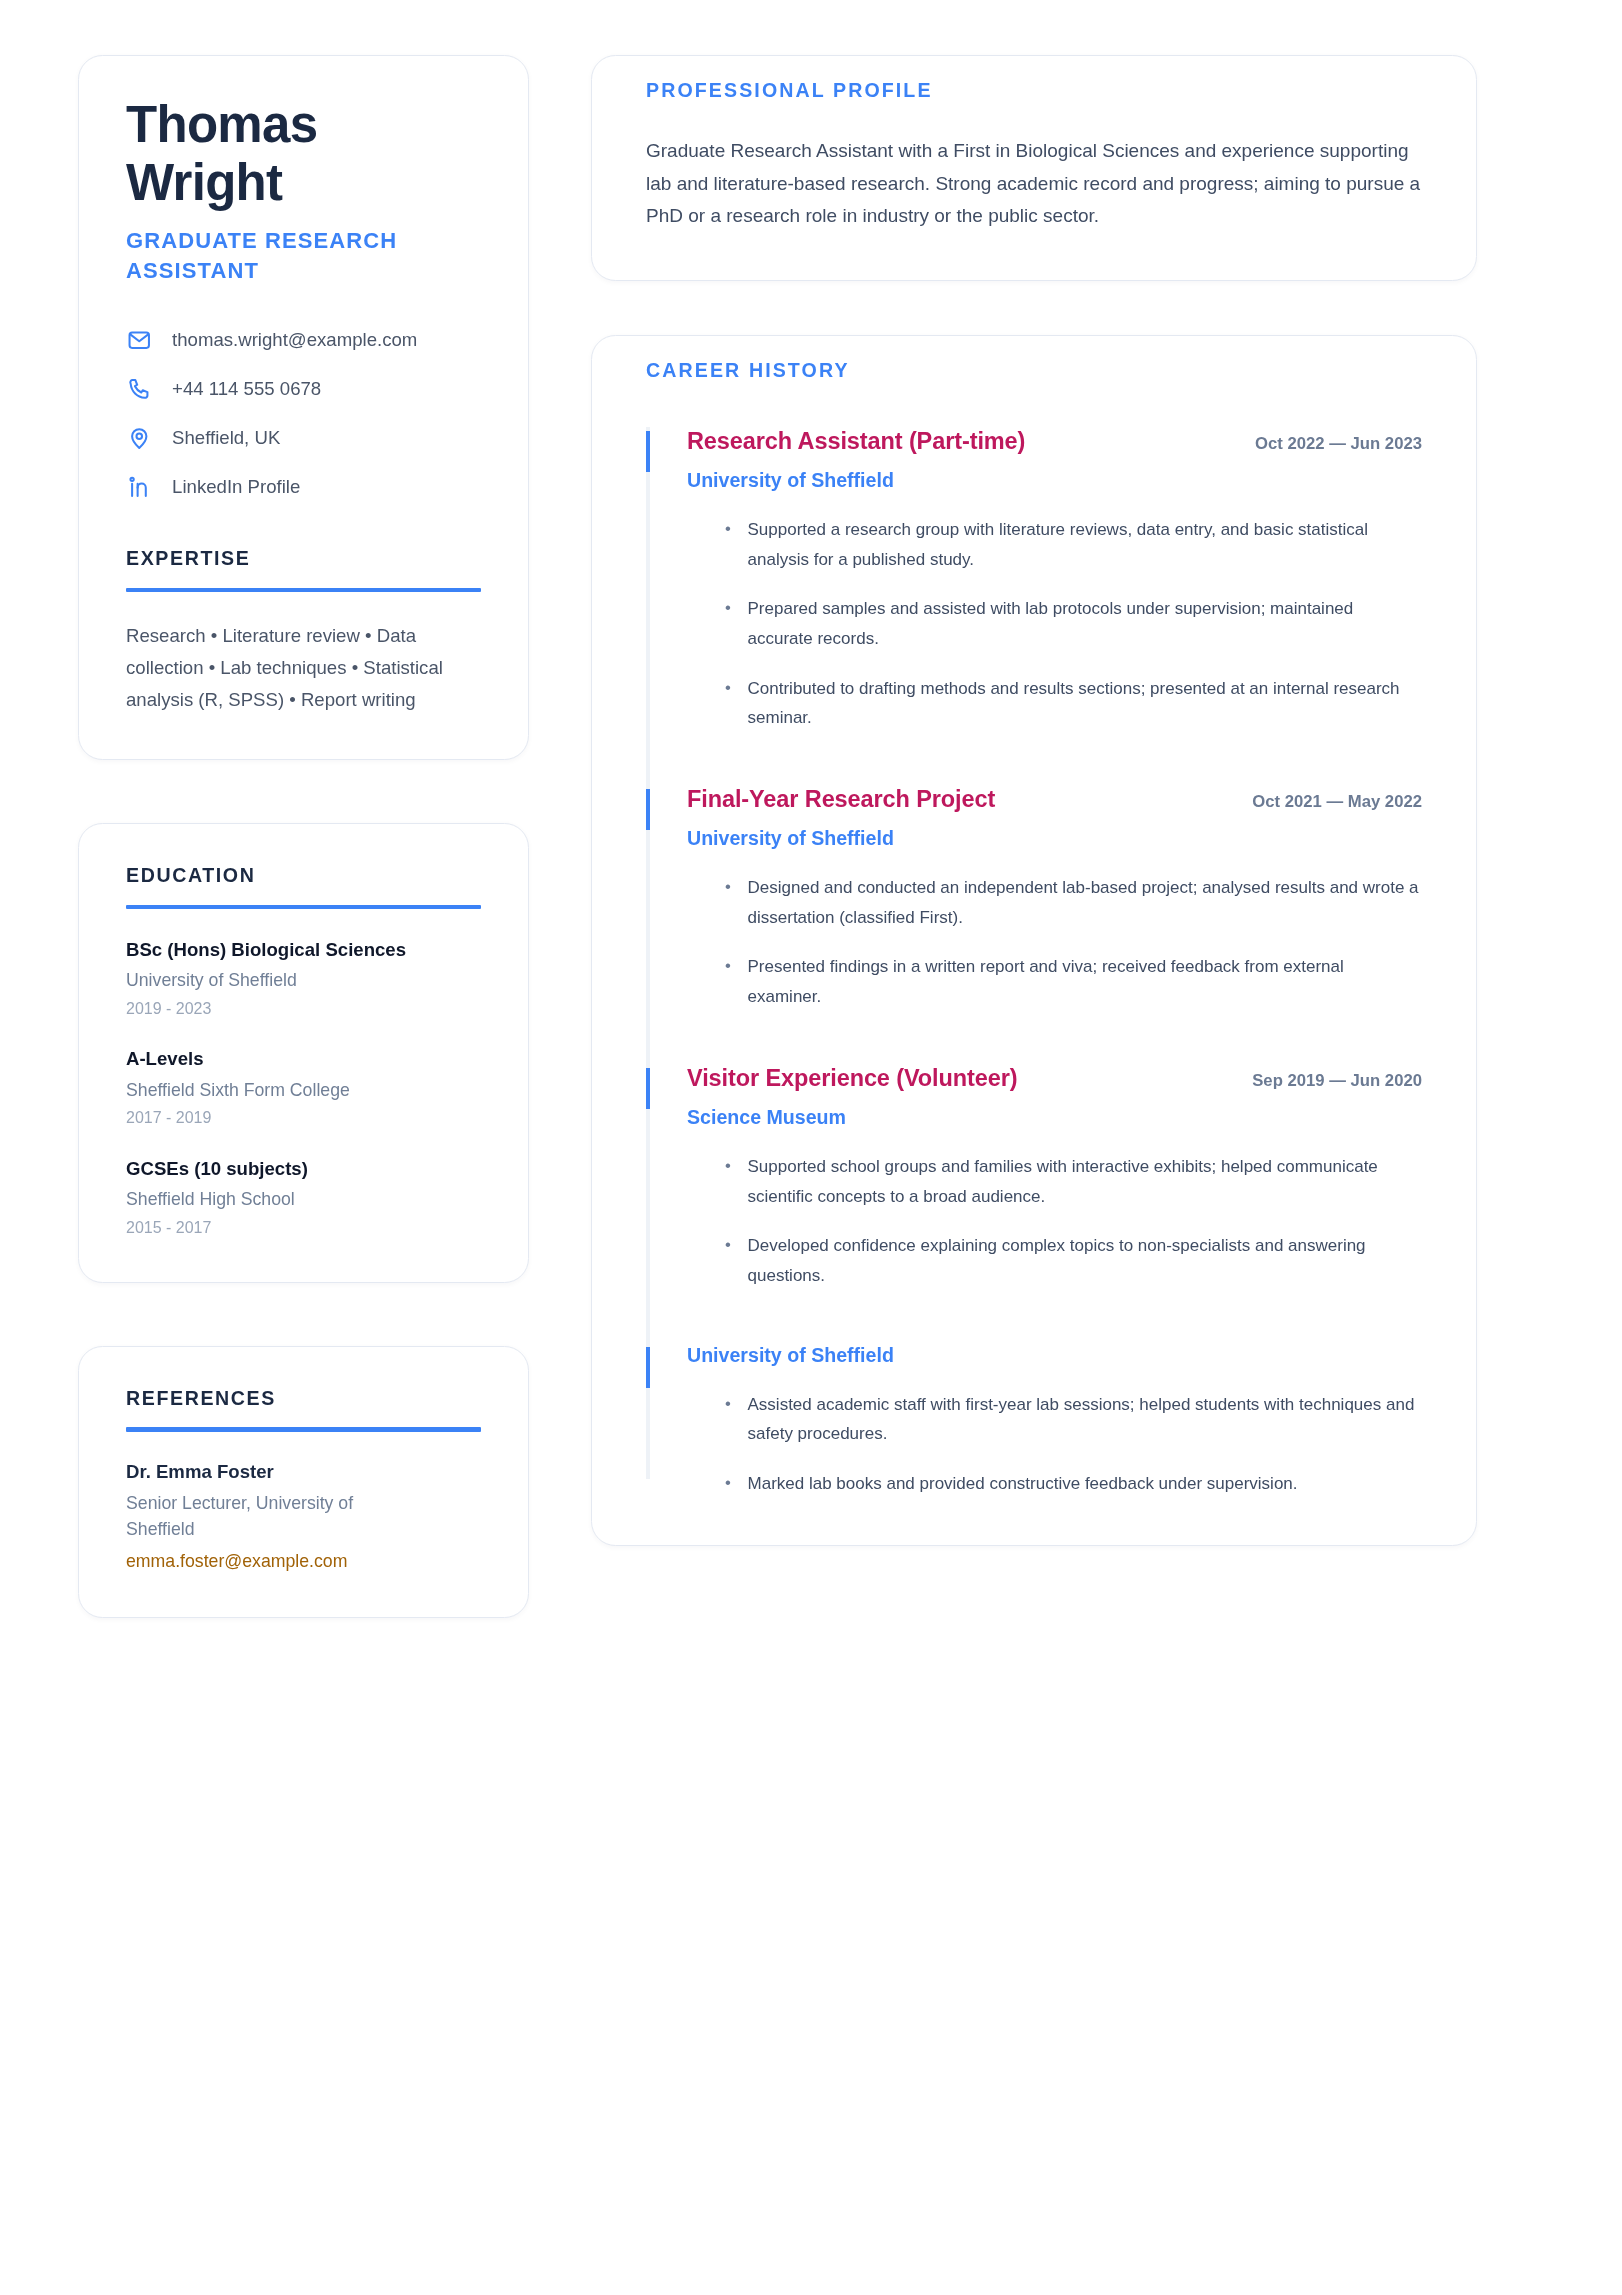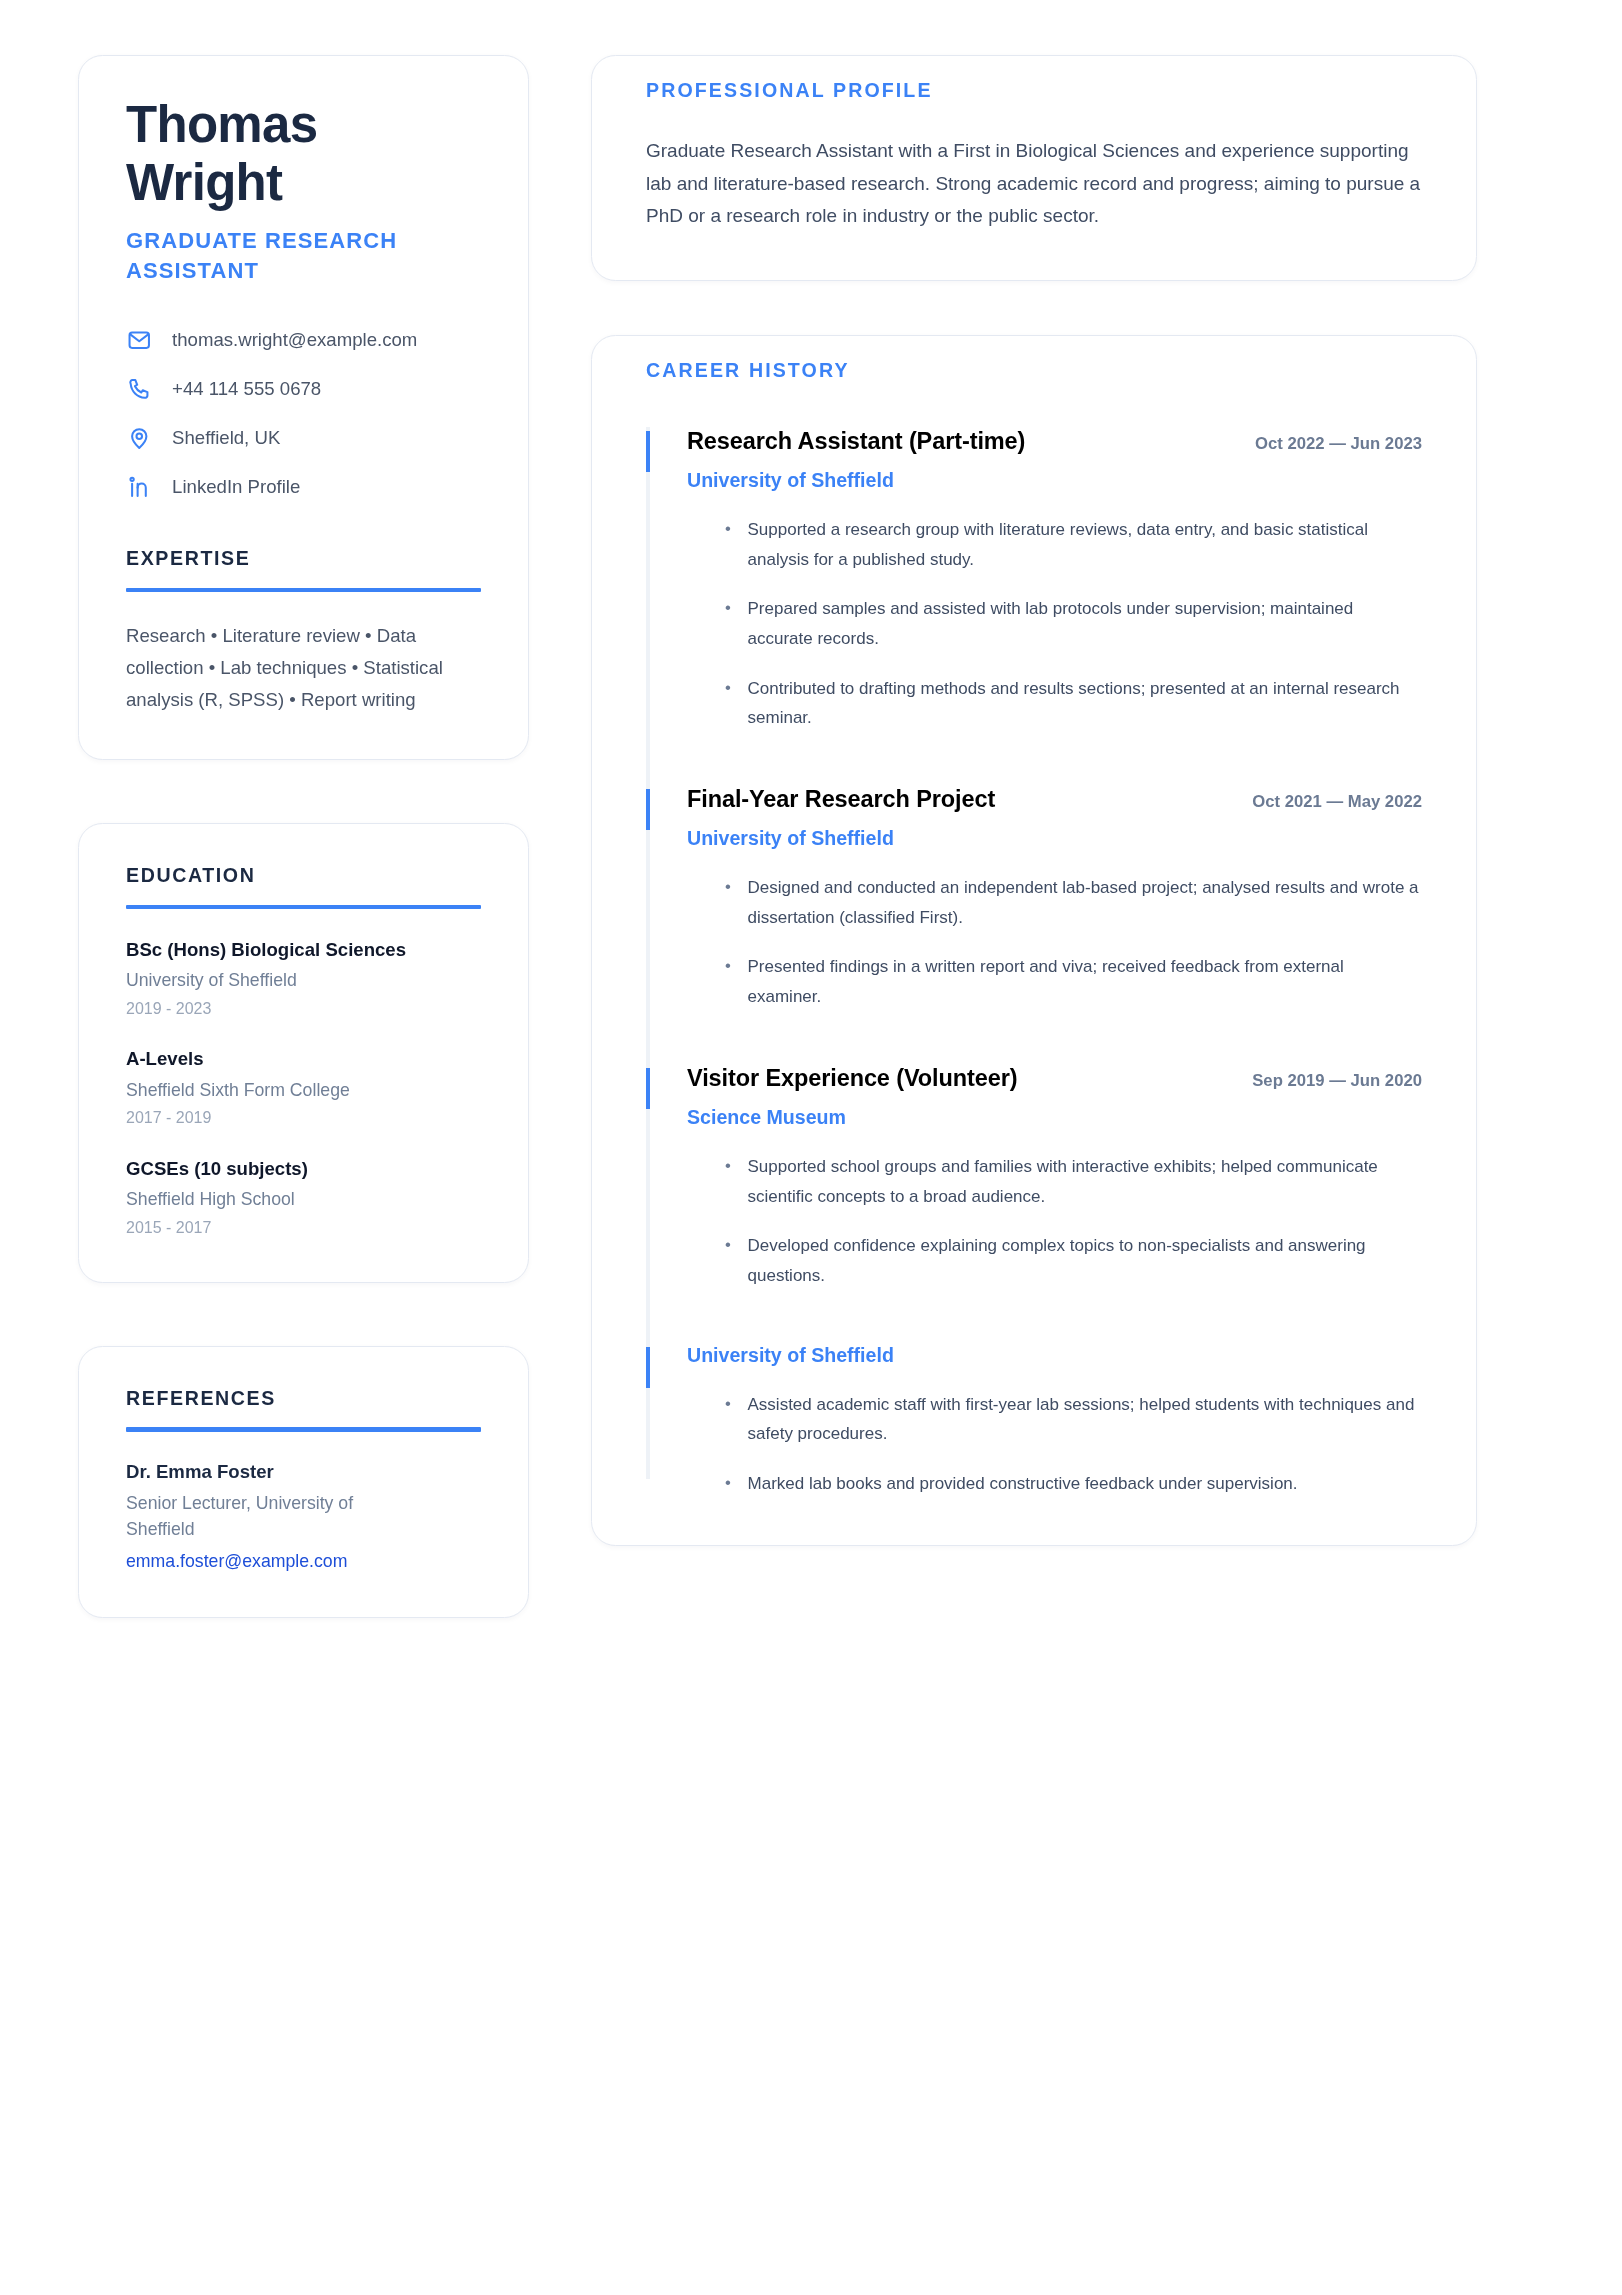--- a/index.html
+++ b/index.html
@@ -86,21 +86,21 @@
 
   
   .edu-list { display: flex; flex-direction: column; gap: 28.4px; }
   .edu-deg  { font-size: 18.6px; font-weight: 700; color: #0f172a; line-height: 1.3; margin-bottom: 6.9px; }
   .edu-org  { font-size: 17.7px; color: #707f96; line-height: 1.35; margin-bottom: 4.9px; }
   .edu-yr   { font-size: 16px; color: #9aa6b8; line-height: 1.35; }
 
   
   .ref-name  { font-size: 18.6px; font-weight: 700; color: #1b2942; line-height: 1.3; margin-bottom: 6.9px; }
   .ref-title { font-size: 17.7px; color: #707f96; line-height: 1.45; margin-bottom: 7.8px; max-width: 275px; }
-  .ref-mail  { font-size: 17.7px; color: #1d4ed8; line-height: 1.35; }
+  .ref-mail  { font-size: 17.7px; color: #a16207; line-height: 1.35; }
 
   
   .sec-head-blue {
     font-size: 19.6px;
     font-weight: 700;
     letter-spacing: 2.1px;
     text-transform: uppercase;
     color: #3b82f6;
     margin-bottom: 33px;
   }
@@ -145,21 +145,21 @@
   .job-topline {
     display: flex;
     align-items: baseline;
     justify-content: space-between;
     gap: 19.6px;
     margin-bottom: 12.7px;
   }
   .job-title {
     font-size: 23.5px;
     font-weight: 700;
-    color: #000000;
+    color: #be185d;
     line-height: 1.22;
     letter-spacing: -0.1px;
   }
   .job-dates {
     font-size: 16.7px;
     font-weight: 700;
     color: #6b7a93;
     white-space: nowrap;
     flex: 0 0 auto;
   }

